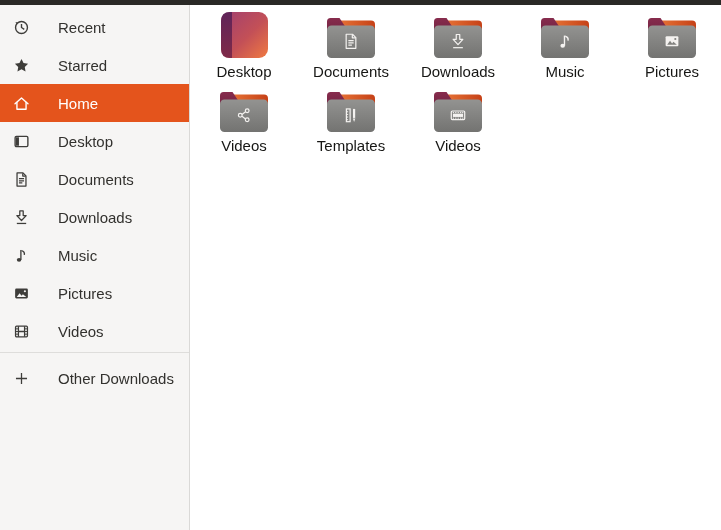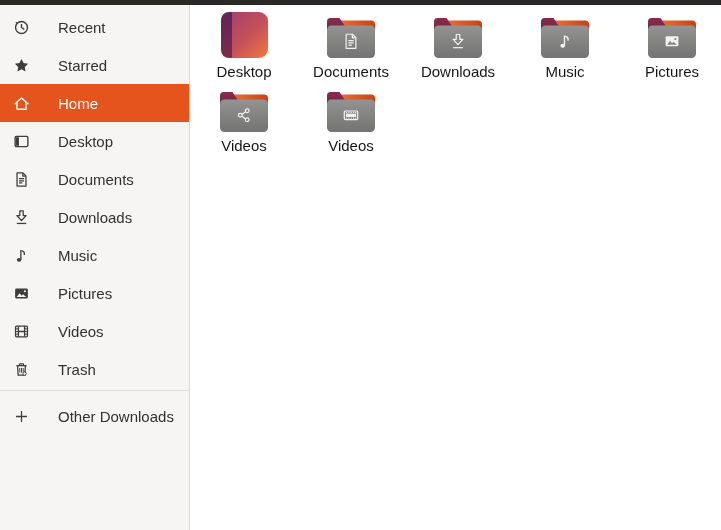--- a/index.html
+++ b/index.html
@@ -174,36 +174,20 @@
                 <path d="M5.1 3 V13 M10.9 3 V13 M5.1 8 H10.9"></path>
               </g>
               <g stroke="currentColor" stroke-width="0.9">
                 <path d="M2.4 5.5 H5.1 M2.4 8 H5.1 M2.4 10.5 H5.1 M10.9 5.5 H13.6 M10.9 8 H13.6 M10.9 10.5 H13.6"></path>
               </g>
             </svg>
         </span>
         <span class="slabel">Videos</span>
       </div>
 
-      <div class="srow">
-        <span class="sicon">
-          <svg width="17" height="17" viewBox="0 0 16 16">
-              <g fill="none" stroke="currentColor" stroke-width="1.2">
-                <path d="M3.2 4.4 H12.8"></path>
-                <path d="M6.1 4.4 V3.3 Q6.1 2.6 6.8 2.6 H9.2 Q9.9 2.6 9.9 3.3 V4.4"></path>
-                <path d="M4.3 4.4 L4.9 13.3 H11.1 L11.7 4.4"></path>
-              </g>
-              <g stroke="currentColor" stroke-width="0.9" fill="none">
-                <path d="M6.4 6.6 V10.9 M8 6.6 V10.9 M9.6 6.6 V10.9"></path>
-              </g>
-              <circle cx="10.9" cy="11.9" r="1.6" fill="#f6f5f4" stroke="currentColor" stroke-width="0.9"></circle>
-            </svg>
-        </span>
-        <span class="slabel">Trash</span>
-      </div>
 
       <div class="sep"></div>
 
       <div class="srow">
         <span class="sicon">
           <svg width="17" height="17" viewBox="0 0 16 16">
               <path d="M8 2.8 V13.2 M2.8 8 H13.2" stroke="currentColor" stroke-width="1.2" fill="none"></path>
             </svg>
         </span>
         <span class="slabel">Other Downloads</span>
@@ -298,20 +282,36 @@
                 <circle cx="10.9" cy="3.9" r="1.7"></circle>
                 <circle cx="4.6" cy="8" r="1.7"></circle>
                 <circle cx="10.9" cy="12.1" r="1.7"></circle>
                 <path d="M6.2 7.2 L9.4 4.7 M6.2 8.8 L9.4 11.3"></path>
               </g>
             </svg>
           </div>
           <div class="glabel">Videos</div>
         </div>
 
+        <div class="gitem">
+          <div class="gicon">
+            <svg width="48" height="40" viewBox="0 0 48 40">
+              <rect x="0" y="2.5" width="48" height="16" rx="4" fill="url(#gBack)"></rect>
+              <path d="M0 18 V3.5 Q0 0 3.5 0 H12.5 L18.5 9 V18 Z" fill="url(#gTab)"></path>
+              <rect x="0" y="7.5" width="48" height="32.5" rx="4.5" fill="url(#gBody)"></rect>
+              <g transform="translate(15.2,14.5) scale(1.1)">
+                <rect x="3.8" y="2.2" width="3.4" height="11.6" fill="none" stroke="#f4f2f0" stroke-width="1.1"></rect>
+                <path d="M3.8 4.8 H5.4 M3.8 7.2 H5.4 M3.8 9.6 H5.4 M3.8 12 H5.4" stroke="#f4f2f0" stroke-width="0.9" fill="none"></path>
+                <path d="M10.8 2.2 V10.4" stroke="#f4f2f0" stroke-width="2" fill="none"></path>
+                <path d="M10.8 14 L9.7 10.9 H11.9 Z" fill="#f4f2f0"></path>
+              </g>
+            </svg>
+          </div>
+          <div class="glabel">Templates</div>
+        </div>
 
         <div class="gitem">
           <div class="gicon">
             <svg width="48" height="40" viewBox="0 0 48 40">
               <rect x="0" y="2.5" width="48" height="16" rx="4" fill="url(#gBack)"></rect>
               <path d="M0 18 V3.5 Q0 0 3.5 0 H12.5 L18.5 9 V18 Z" fill="url(#gTab)"></path>
               <rect x="0" y="7.5" width="48" height="32.5" rx="4.5" fill="url(#gBody)"></rect>
               <g transform="translate(15.2,14.5) scale(1.1)">
                 <rect x="1.9" y="4.1" width="12.2" height="7.8" rx="0.9" fill="none" stroke="#f4f2f0" stroke-width="1.1"></rect>
                 <rect x="3.4" y="6.5" width="9.2" height="3" fill="#f4f2f0"></rect>

